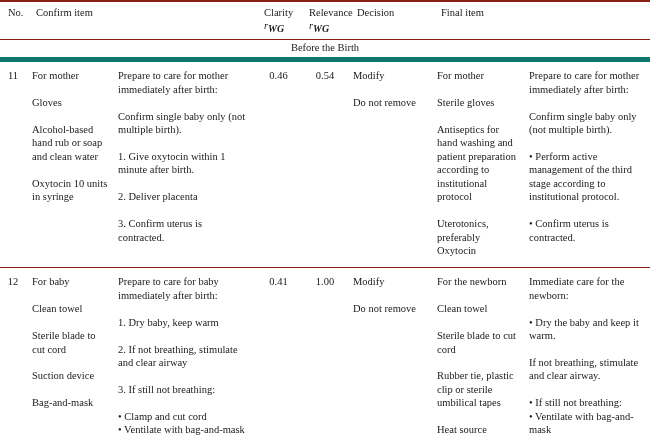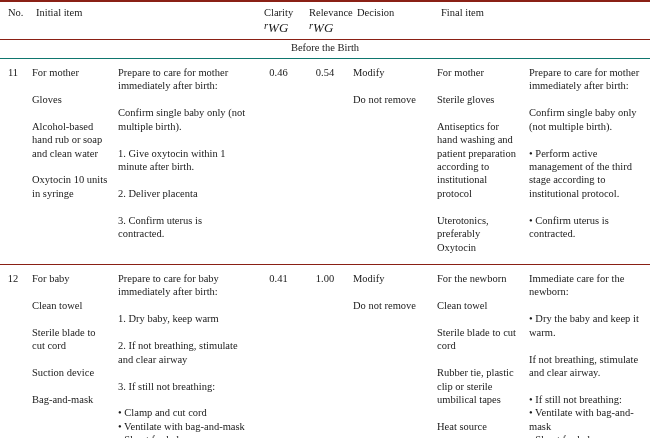--- a/index.html
+++ b/index.html
@@ -36,31 +36,32 @@
     font-weight: normal;
     text-align: left;
     vertical-align: top;
     padding: 5px 6px 4px 6px;
     border-bottom: 1px solid #8a2015;
     line-height: 1.2;
   }
   thead th.first { padding-left: 8px; }
   thead th.center { text-align: left; }
   thead th sub {
-    font-size: 13px;
+    font-size: 10px;
     font-style: italic;
+    font-weight: bold;
   }
   thead th .stat {
     font-style: italic;
   }
 
   tr.section-row td {
     text-align: center;
     padding: 2px 4px 3px 4px;
-    border-bottom: 1px solid #0f766e;
+    border-bottom: 5px solid #0f766e;
     line-height: 1.2;
   }
 
   tbody tr.data-row td {
     vertical-align: top;
     padding: 7px 8px 10px 2px;
     white-space: pre-line;
     line-height: 1.28;
   }
   tbody tr.data-row td.num { text-align: center; padding-left: 0; padding-right: 4px; margin-left: 8px; }
@@ -79,21 +80,21 @@
         <col class="c-prep">
         <col class="c-cla">
       <col class="c-rel">
         <col class="c-dec">
         <col class="c-fin1">
         <col class="c-fin2">
     </colgroup>
     <thead>
       <tr>
         <th class="first">No.</th>
-        <th colspan="2">Initial item</th>
+        <th colspan="2">Confirm item</th>
         <th class="center">
           <span>Clarity</span><br>
           <span class="stat">r</span><sub>WG</sub>
         </th>
         <th class="center">
           <span>Relevance</span><br>
           <span class="stat">r</span><sub>WG</sub>
         </th>
         <th>Decision</th>
         <th colspan="2" class="center">Final item</th>

